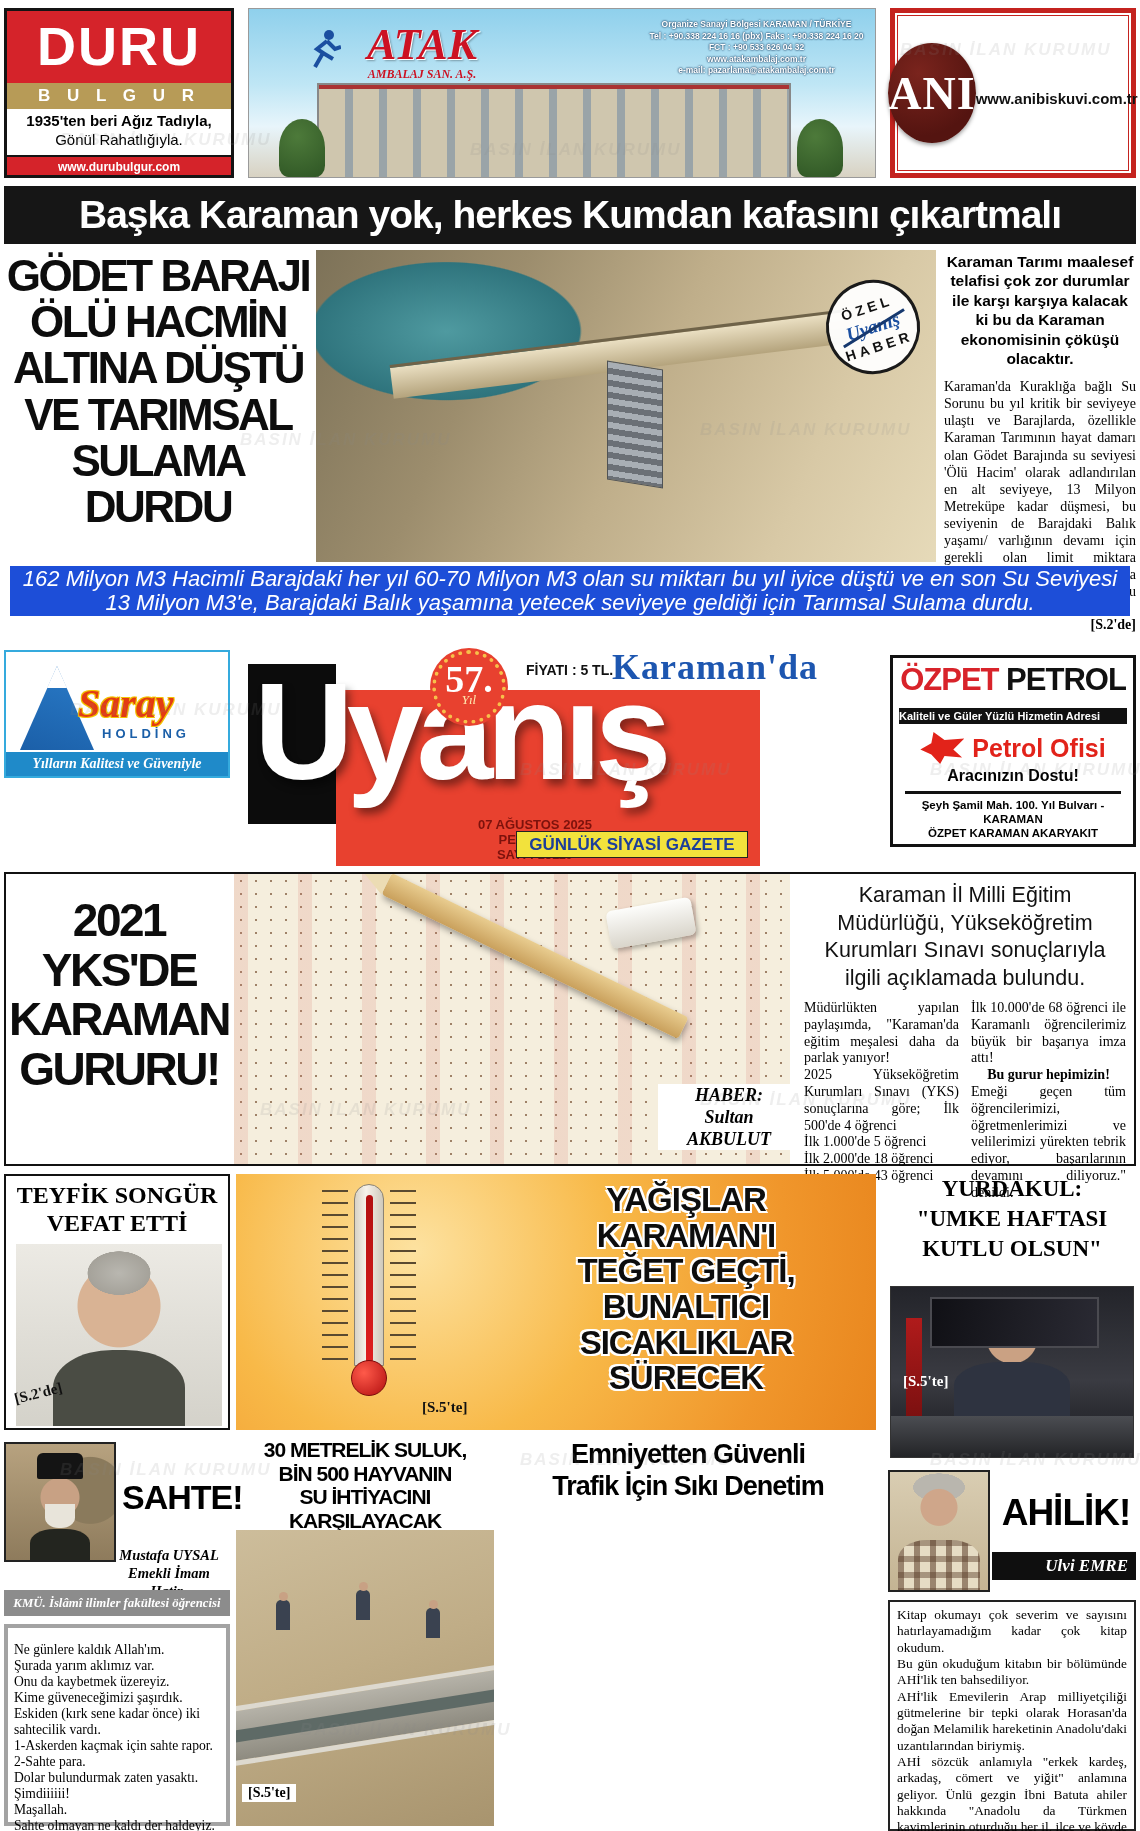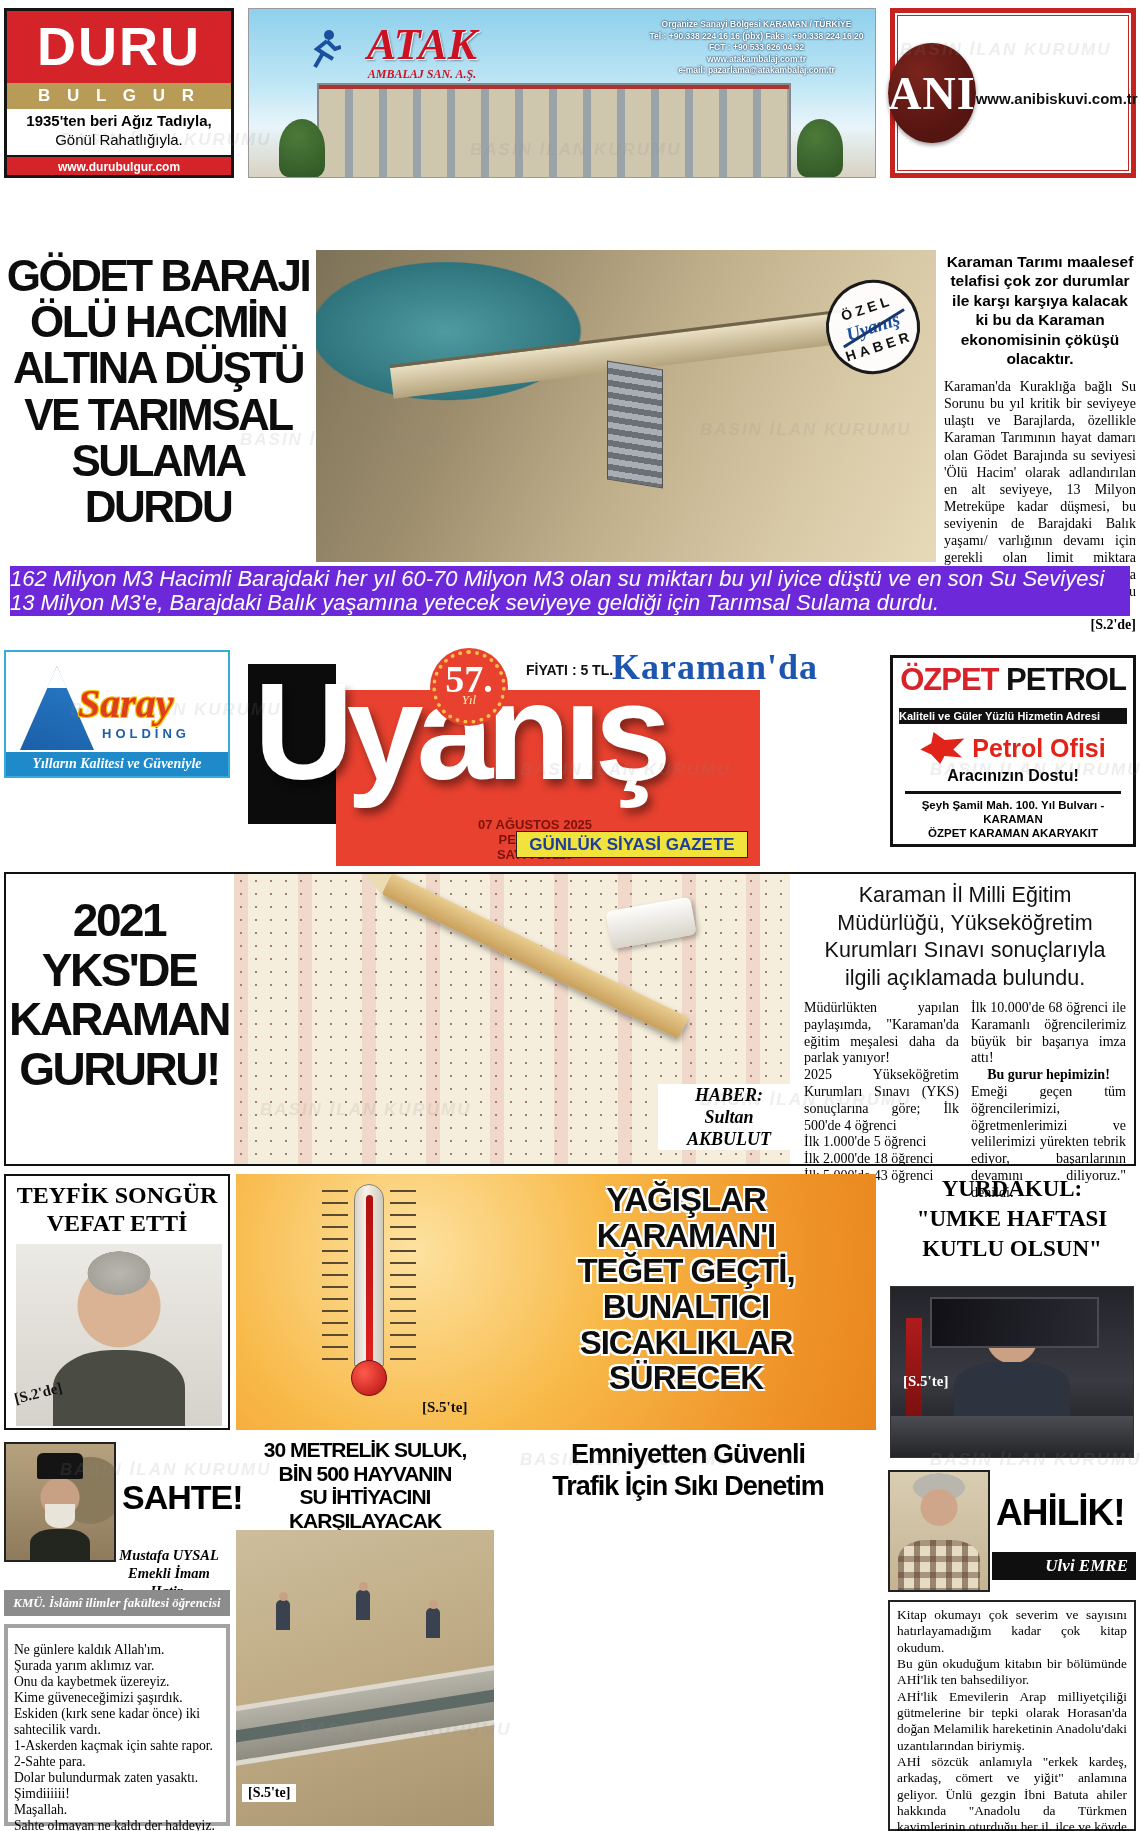--- a/index.html
+++ b/index.html
@@ -77,23 +77,23 @@
   .stamp-mid { font-family:"Liberation Serif",serif; font-weight:800; font-style:italic; font-size:19px;
        color:#1b4fa0; position:relative; margin:1px 0; }
   .stamp-mid::after { content:''; position:absolute; left:-8px; right:-8px; top:50%;
        border-top:3px solid #16386e; transform:rotate(-14deg); }
   .lead-text { position:absolute; left:944px; top:252px; width:192px; }
   .lead-intro { font-family:"Liberation Sans",sans-serif; font-weight:bold; font-size:15.5px;
        line-height:1.25; text-align:center; }
   .lead-body { margin-top:10px; font-size:14px; line-height:1.22; text-align:justify; }
   .lead-jump { font-weight:bold; font-size:14px; text-align:right; }
 
-  .deck-banner { position:absolute; left:10px; top:566px; width:1120px; height:50px; background:#6d28d9;
+  .deck-banner { position:absolute; left:10px; top:566px; width:1120px; height:50px; background:#1d4ed8;
        color:#fff; font-family:"Liberation Sans",sans-serif; font-style:italic; font-size:22px;
-       line-height:24px; display:flex; align-items:center; justify-content:center; text-align:left; }
+       line-height:24px; display:flex; align-items:center; justify-content:center; text-align:center; }
 
   
   .ad-saray { position:absolute; left:4px; top:650px; width:226px; height:128px; border:2px solid #35aadd;
        background:#fff; overflow:hidden; }
   .saray-mtn { position:absolute; left:14px; top:14px; width:74px; height:84px;
        background:linear-gradient(200deg,#2a7cc9,#1b5fa8); clip-path:polygon(50% 0,100% 100%,0 100%); }
   .saray-snow { position:absolute; left:41px; top:14px; width:20px; height:22px; background:#fff;
        clip-path:polygon(50% 0,100% 100%,0 100%); }
   .saray-name { position:absolute; left:72px; top:28px; font-family:"Liberation Serif",serif; font-weight:800;
        font-style:italic; font-size:40px; color:#e33b12;
@@ -274,21 +274,21 @@
   .ahilik { position:absolute; left:888px; top:1462px; width:248px; height:369px; }
   .photo-ulvi { position:absolute; left:0; top:8px; width:102px; height:122px; border:2px solid #222;
        background:
          radial-gradient(circle 19px at 50% 30%, #cfa68a 0 18px, rgba(0,0,0,0) 19px),
          radial-gradient(ellipse 26px 14px at 50% 13%, #b9b6ae 0 99%, rgba(0,0,0,0) 100%),
          linear-gradient(#d9cdb2,#c4b493); overflow:hidden; }
   .plaid { position:absolute; left:8%; bottom:-4px; width:84%; height:46%; border-radius:35% 35% 0 0;
        background:repeating-linear-gradient(90deg, rgba(90,60,40,.55) 0 6px, rgba(0,0,0,0) 6px 16px),
                   repeating-linear-gradient(0deg, rgba(90,60,40,.45) 0 6px, rgba(0,0,0,0) 6px 16px),
                   #e6dcc4; }
-  .ahilik-head { position:absolute; left:108px; top:30px; width:140px; 
+  .ahilik-head { position:absolute; left:108px; top:30px; width:140px; text-align:center;
        font-family:"Liberation Sans",sans-serif; font-weight:800; font-size:37px; letter-spacing:-1px; }
   .ahilik-bar { position:absolute; left:104px; top:90px; width:144px; height:28px; background:#0f0f0f; color:#fff;
        font-family:"Liberation Serif",serif; font-weight:bold; font-style:italic; font-size:17px;
        line-height:28px; text-align:right; padding-right:8px; }
   .ahilik-box { position:absolute; left:0; top:138px; width:248px; height:231px; border:2px solid #222;
        padding:5px 7px; font-size:13.4px; line-height:1.22; text-align:justify; }
 </style>
 </head>
 <body>
 
@@ -342,20 +342,23 @@
 e-mail: pazarlama@atakambalaj.com.tr</div>
   </div>
 
   <div class="ad-ani">
     <div class="ani-oval">
       <span class="ani-name">ANI</span>
     </div>
     <div class="ani-web">www.anibiskuvi.com.tr</div>
   </div>
 
+  <div class="top-banner">
+    <span>Başka Karaman yok, herkes Kumdan kafasını çıkartmalı</span>
+  </div>
 
   <div class="lead-headline prelines">GÖDET BARAJI
 ÖLÜ HACMİN
 ALTINA DÜŞTÜ
 VE TARIMSAL
 SULAMA DURDU</div>
 
   <div class="photo-dam">
     <div class="dam-crest"></div>
     <div class="spillway"></div>

